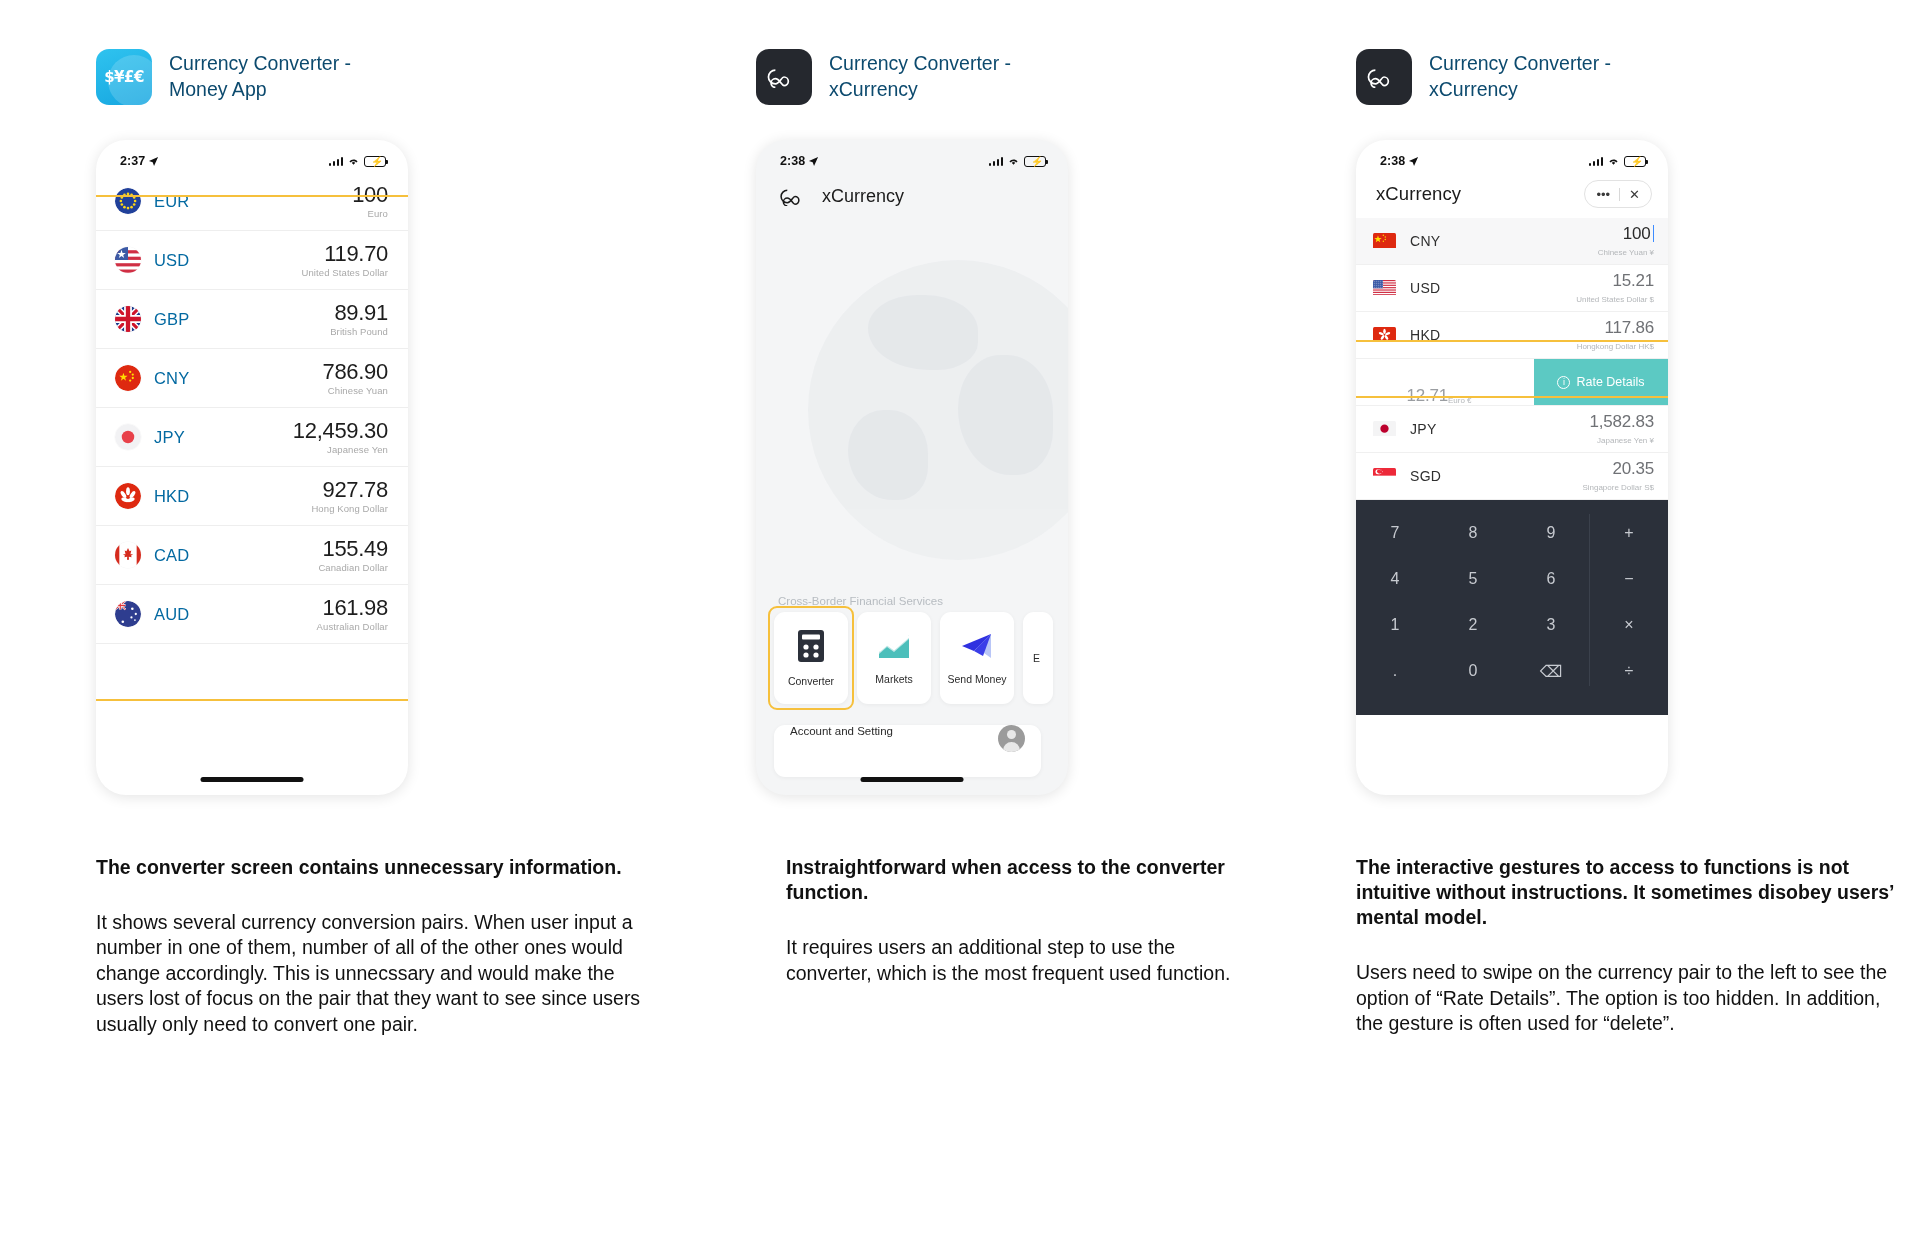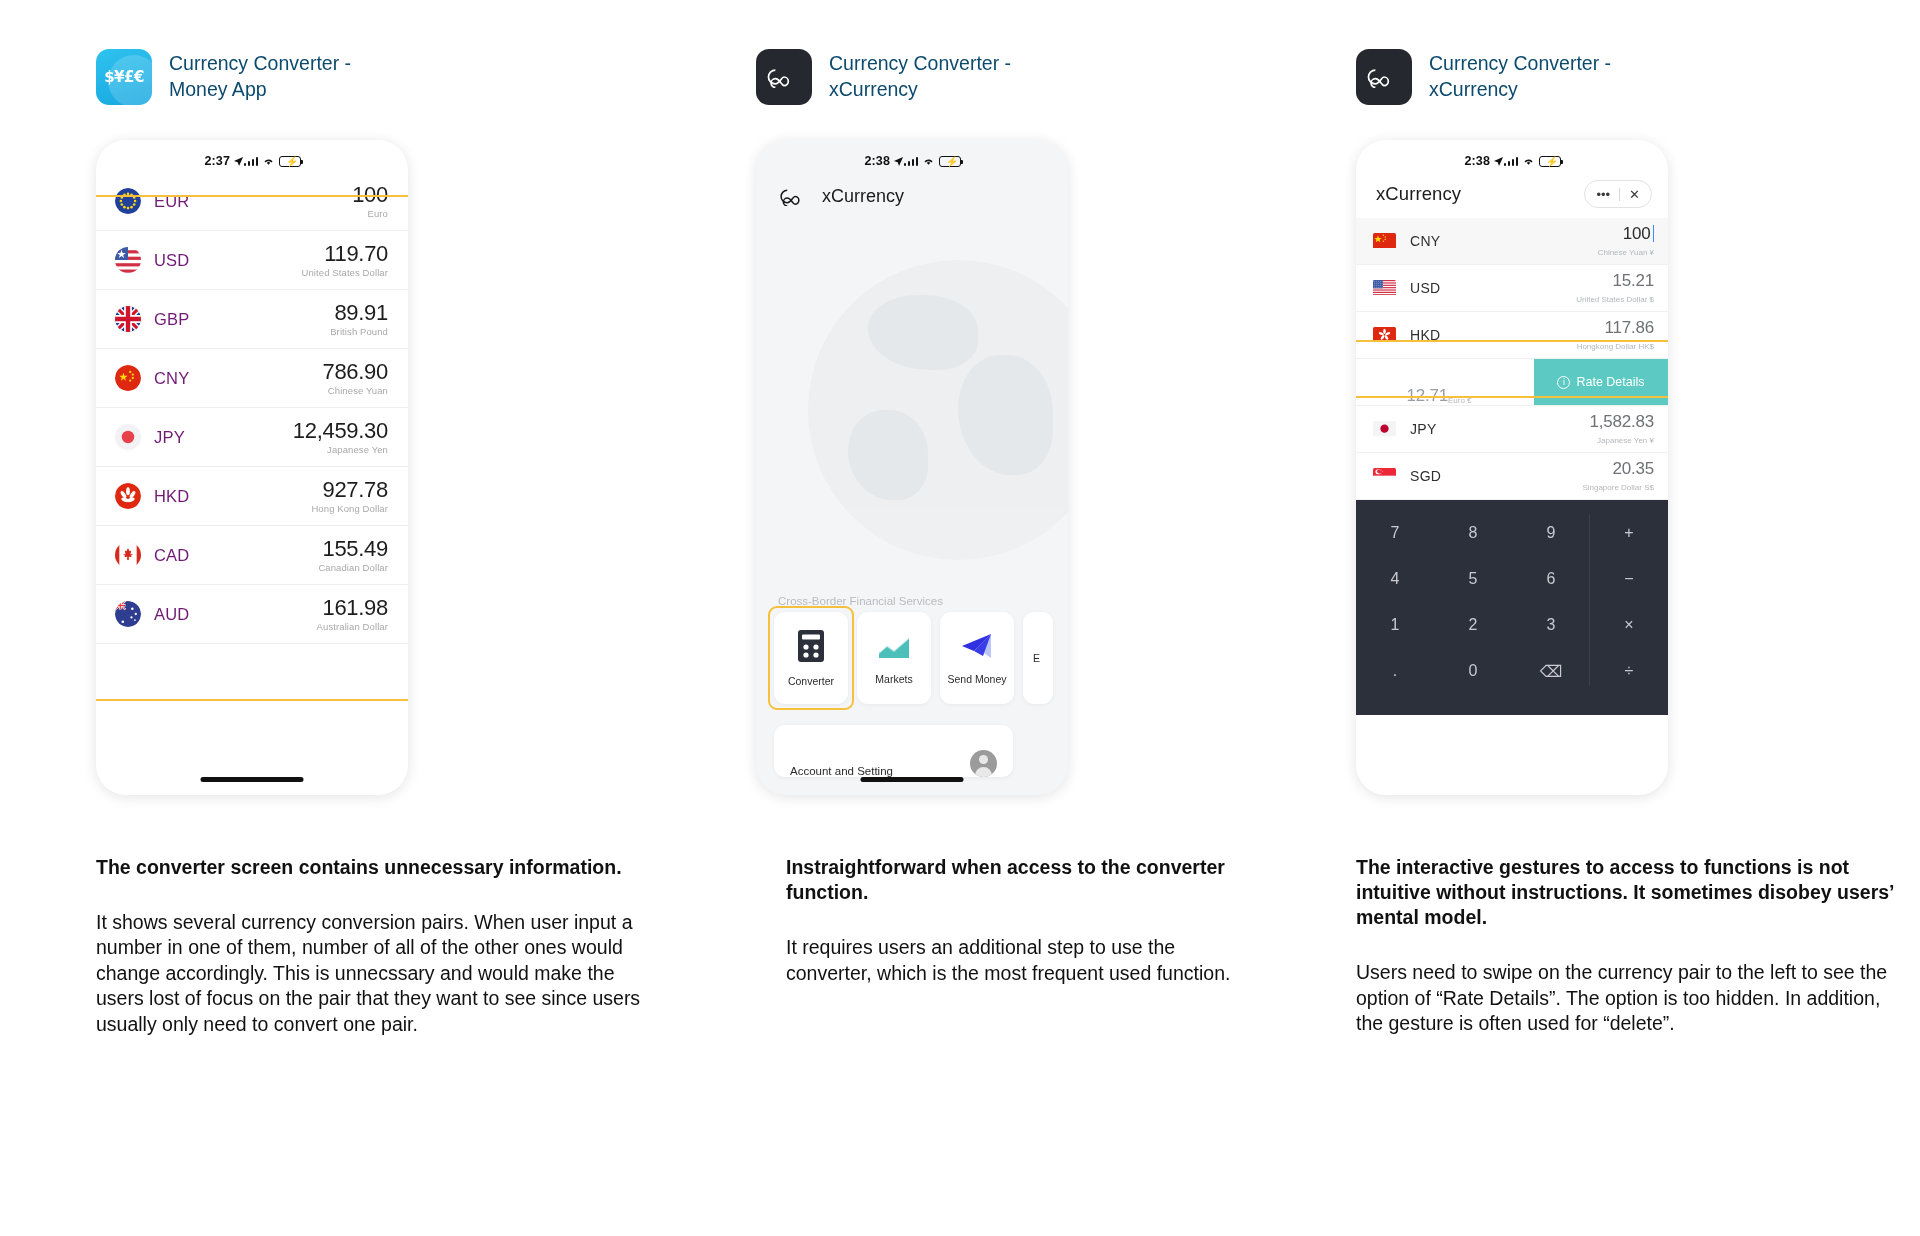--- a/index.html
+++ b/index.html
@@ -50,21 +50,21 @@
     position: relative; width: 312px; margin-top: 30px;
     background: #ffffff; border-radius: 30px;
     box-shadow: 0 2px 14px rgba(0,0,0,0.11);
     overflow: hidden;
   }
   .phone.h1 { height: 655px; }
   .phone.h2 { height: 655px; background:#f4f5f6; }
   .phone.h3 { height: 655px; }
 
   .statusbar {
-    display: flex; justify-content: center; align-items: center;
+    display: flex; justify-content: space-between; align-items: center;
     padding: 14px 22px 4px 24px; font-size: 12.5px; font-weight: 700;
     color: #111; letter-spacing: 0.1px;
   }
   .sb-left { display:flex; align-items:center; gap:3px; }
   .sb-right { display: flex; align-items: center; gap: 4px; }
   .bars { display: flex; align-items: flex-end; gap: 1.5px; height: 9px; }
   .bars i { width: 2.5px; background: #111; border-radius: 1px; display:block; }
   .bars i:nth-child(1){height:3px;} .bars i:nth-child(2){height:5px;}
   .bars i:nth-child(3){height:7px;} .bars i:nth-child(4){height:9px;}
   .wifi { width: 13px; height: 10px; position: relative; }
@@ -83,21 +83,21 @@
     display: flex; align-items: center; height: 59px;
     padding: 0 20px 0 19px; border-bottom: 1px solid #eeeeee;
     position: relative;
   }
   .cur-row:last-child { border-bottom: 1px solid #eeeeee; }
   .flag {
     width: 26px; height: 26px; border-radius: 50%; flex: 0 0 26px;
     overflow: hidden; position: relative; margin-right: 13px;
     box-shadow: 0 0 0 0.5px rgba(0,0,0,0.04);
   }
-  .code { font-size: 16.5px; color: #701a75; letter-spacing: 0.2px; }
+  .code { font-size: 16.5px; color: #0369a1; letter-spacing: 0.2px; }
   .cur-right { margin-left: auto; text-align: right; }
   .amount { font-size: 22px; color: #1d1d1d; line-height: 1.05; letter-spacing: -0.3px; font-weight: 400; }
   .subname { font-size: 9.5px; color: #a9a9a9; margin-top: 2px; letter-spacing: 0.1px; }
 
   .home-ind {
     position: absolute; bottom: 13px; left: 50%; transform: translateX(-50%);
     width: 103px; height: 5px; background: #111; border-radius: 3px;
   }
   .home-ind.light { background: #fff; }
 
@@ -119,22 +119,22 @@
   .svc-label { position:absolute; left:22px; top:455px; font-size:11.5px; color:#b7bcc1; }
   .svc-row { position: absolute; left: 18px; top: 472px; display: flex; gap: 9px; }
   .svc {
     width: 74px; height: 92px; background: #fff; border-radius: 11px;
     display: flex; flex-direction: column; align-items: center;
     justify-content: center; gap: 12px;
     box-shadow: 0 1px 4px rgba(0,0,0,0.05);
   }
   .svc .lbl { font-size: 10.5px; color: #2b2b2b; }
   .acct-card {
-    position: absolute; left: 18px; top: 585px; width: 239px; height: 52px;
-    background: #fff; border-radius: 11px; display: flex; align-items: flex-end;
+    position: absolute; left: 18px; top: 585px; width: 267px; height: 52px;
+    background: #fff; border-radius: 11px; display: flex; align-items: flex-start;
     padding: 0 16px; box-shadow: 0 1px 4px rgba(0,0,0,0.05);
   }
   .acct-card .lbl { font-size: 11.5px; color: #2b2b2b; }
   .avatar { margin-left: auto; width: 27px; height: 27px; border-radius: 50%;
     background: #9b9b9b; position: relative; overflow: hidden; }
   .avatar::before { content:''; position:absolute; width:9px; height:9px; border-radius:50%;
     background:#e8e8e8; left:9px; top:5px; }
   .avatar::after { content:''; position:absolute; width:17px; height:11px; border-radius:9px 9px 0 0;
     background:#e8e8e8; left:5px; top:17px; }
 

